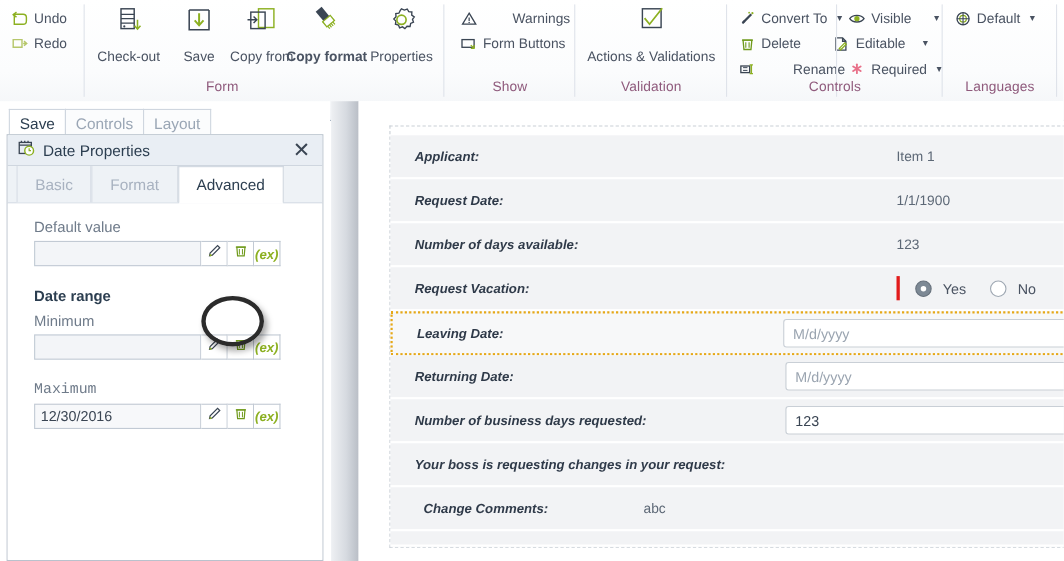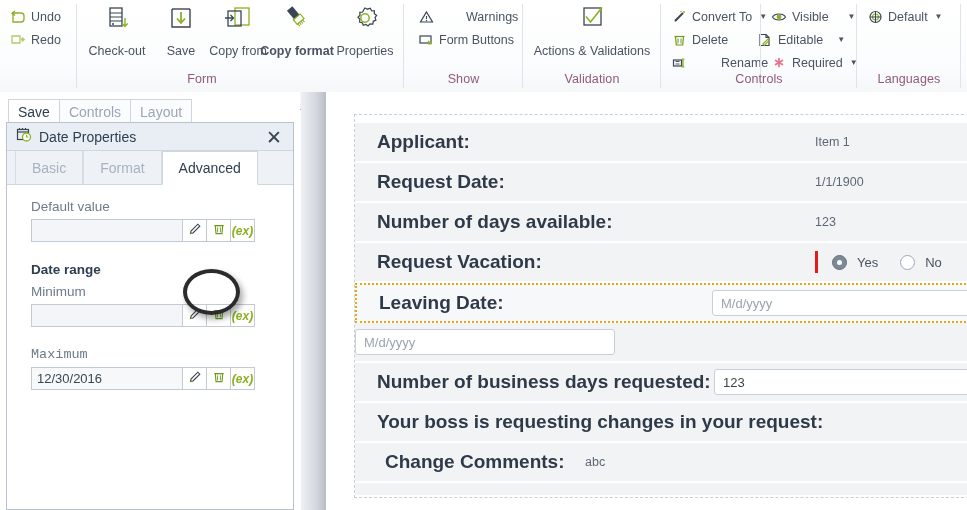--- a/index.html
+++ b/index.html
@@ -125,21 +125,21 @@
     position: absolute; left: 28px; top: 22px; width: 620px;
     border: 1px dashed #c9cfd6; border-right: none; background:#fff;
     padding: 8px 0 0 0;
   }
   .frow {
     position: relative; display: flex; align-items: center;
     height: 40px; background: #f2f3f5; border-bottom: 2px solid #ffffff;
   }
   .frow .lab {
     width: 460px; padding-left: 22px;
-    font-size: 19px; font-weight: bold; color: #2f3a49; white-space: nowrap;
+    font-size: 12px; font-weight: bold; color: #2f3a49; white-space: nowrap; font-style: italic;
   }
   .frow .val { flex: 1; font-size: 12.5px; color: #5d6876; }
   .frow.selected {
     background: #f7f8f9;
     border: 2px dotted #e6a817; border-bottom: 2px dotted #e6a817;
   }
   .frow.indent .lab { padding-left: 30px; }
   .ftext {
     width: 260px; height: 26px; border: 1px solid #c9cfd6; border-radius: 3px;
     background: #ffffff; display: flex; align-items: center; padding-left: 8px;
@@ -532,20 +532,21 @@
         </div>
 
         <div class="frow selected">
           <div class="lab">Leaving Date:</div>
           <div class="val">
             <div class="ftext ph">M/d/yyyy</div>
           </div>
         </div>
 
         <div class="frow">
+          <div class="lab">Returning Date:</div>
           <div class="val">
             <div class="ftext ph">M/d/yyyy</div>
           </div>
         </div>
 
         <div class="frow">
           <div class="lab">Number of business days requested:</div>
           <div class="val">
             <div class="ftext">123</div>
           </div>

